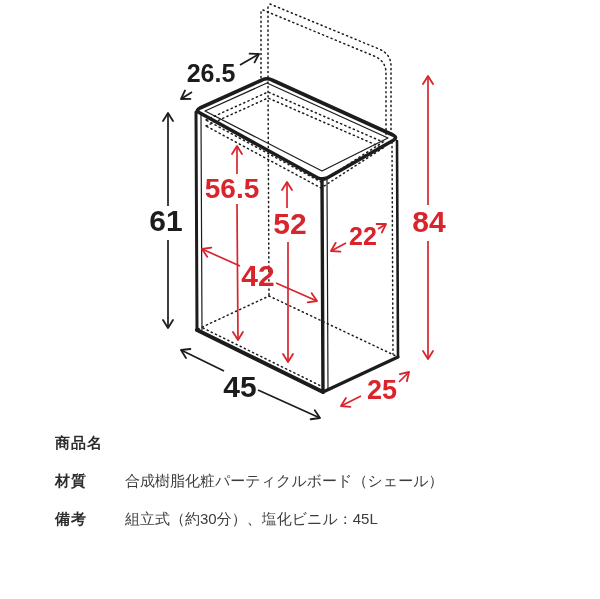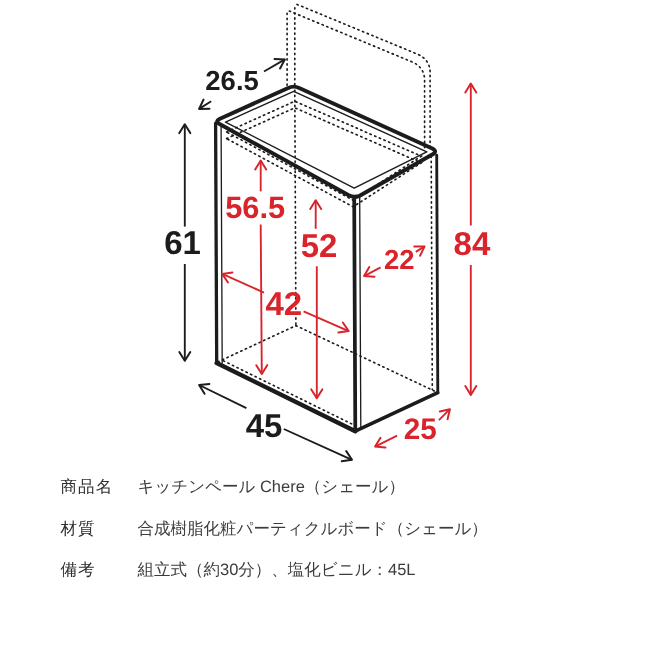--- a/index.html
+++ b/index.html
@@ -14,21 +14,21 @@
   .edge-thick{fill:none;stroke-linejoin:round;stroke-linecap:round;}
   .edge-thin{fill:none;stroke-linejoin:round;stroke-linecap:round;}
   .dotted{fill:none;stroke-linecap:round;}
   .dimline{fill:none;}
   .dimtext{font-weight:bold;text-anchor:middle;dominant-baseline:middle;
            font-family:"Liberation Sans","DejaVu Sans",sans-serif;}
 
   
   .specs{position:absolute;left:0;top:434px;width:600px;padding:0;}
   .spec-row{display:flex;align-items:flex-start;padding-left:55px;margin-bottom:21px;}
-  .spec-label{width:70px;flex:0 0 70px;font-size:15px;font-weight:normal;color:#2e2e2e;line-height:17px;letter-spacing:1px;}
+  .spec-label{width:70px;flex:0 0 70px;font-size:15px;font-weight:bold;color:#2e2e2e;line-height:17px;letter-spacing:1px;}
   .spec-value{flex:1;font-size:15px;color:#3c3c3c;line-height:17px;}
 </style>
 </head>
 <body>
 
 <div class="stage">
 
   <svg width="600" height="432" viewBox="0 0 600 432">
     <defs>
       <marker id="mk" markerUnits="userSpaceOnUse" markerWidth="16" markerHeight="16" refX="10" refY="7" orient="auto">
@@ -102,21 +102,20 @@
       <text class="dimtext" x="363" y="238" font-size="25" fill="#d9242c">22</text>
       <text class="dimtext" x="429" y="224" font-size="30" fill="#d9242c">84</text>
       <text class="dimtext" x="240" y="389" font-size="30" fill="#1c1c1c">45</text>
       <text class="dimtext" x="382" y="392" font-size="27" fill="#d9242c">25</text>
     </g>
   </svg>
 
   <div class="specs">
     <div class="spec-row">
       <div class="spec-label">商品名</div>
-      <div class="spec-value">キッチンペール Chere（シェール）</div>
     </div>
     <div class="spec-row">
       <div class="spec-label">材質</div>
       <div class="spec-value">合成樹脂化粧パーティクルボード（シェール）</div>
     </div>
     <div class="spec-row">
       <div class="spec-label">備考</div>
       <div class="spec-value">組立式（約30分）、塩化ビニル：45L</div>
     </div>
   </div>

